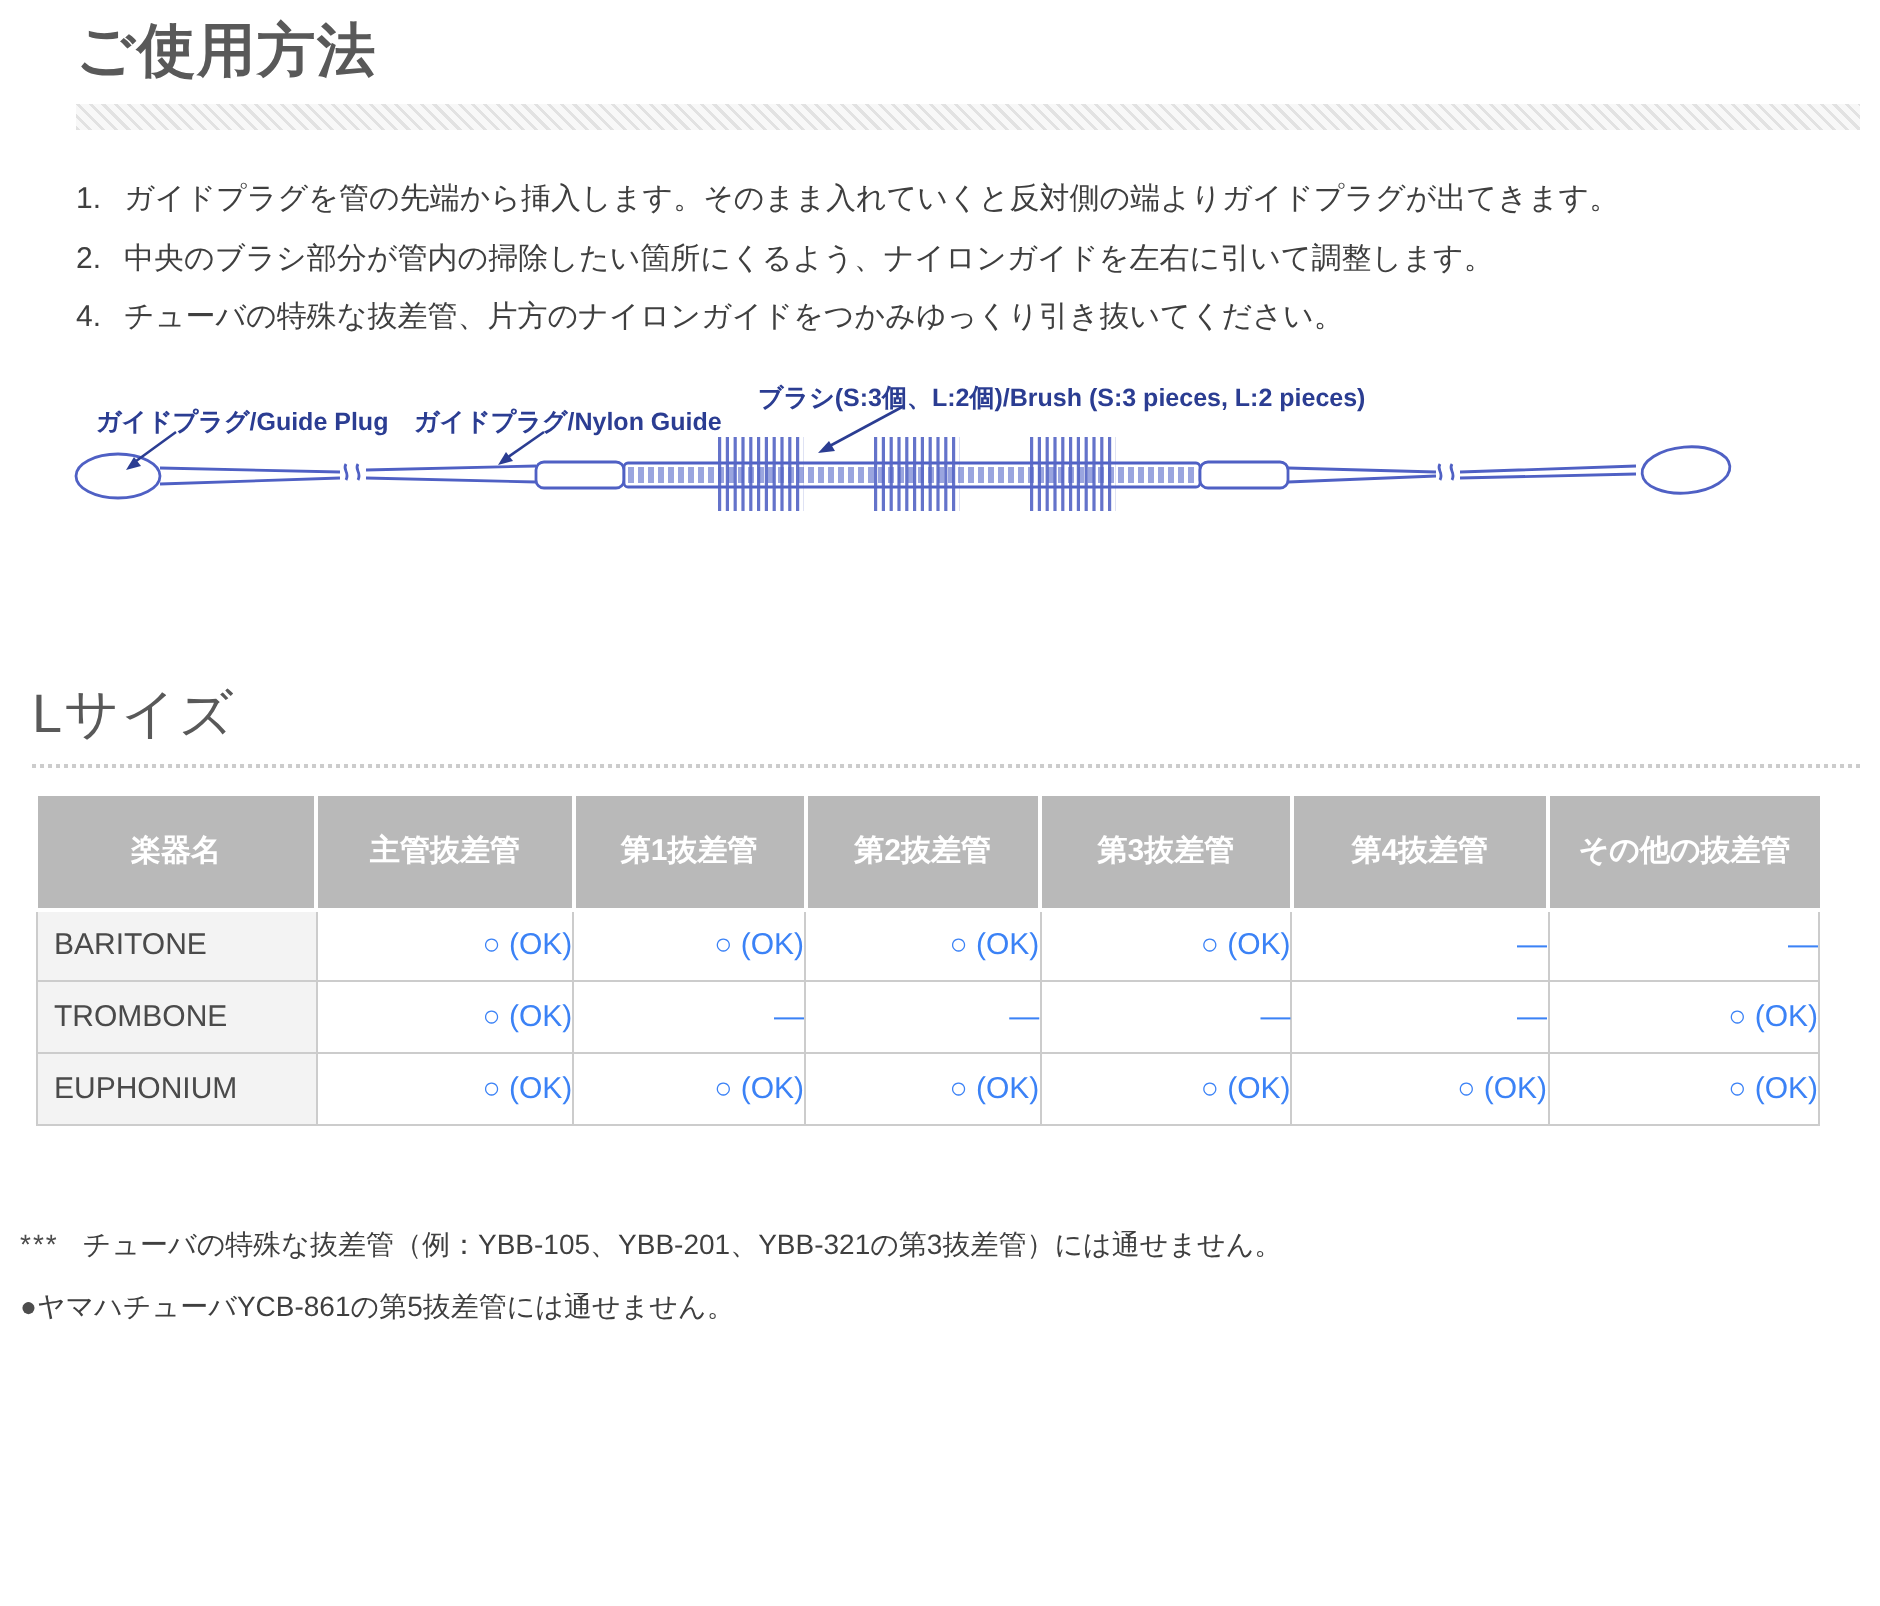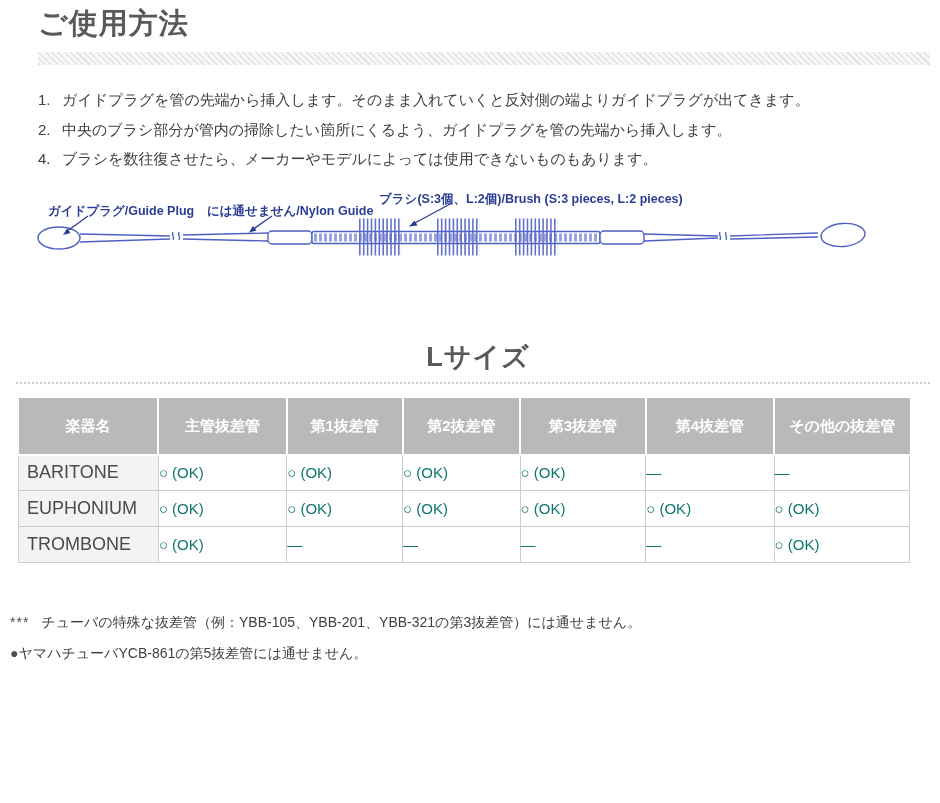--- a/index.html
+++ b/index.html
@@ -7,21 +7,21 @@
   body {
     width:940px; height:803px; overflow:hidden;
     font-family:"Liberation Sans","DejaVu Sans",sans-serif;
     color:var(--body-text,#3f3f3f);
   }
   .page { position:relative; width:940px; height:803px; }
 
   h1.usage-title {
     margin:8px 0 0 38px;
     font-size:29px; line-height:36px; font-weight:bold;
-    color:var(--heading,#595959); letter-spacing:1px;font-family:Liberation Mono, monospace;
+    color:var(--heading,#595959); letter-spacing:1px;
   }
   .hatch-band {
     margin:8px 10px 0 38px; height:13px;
     background:repeating-linear-gradient(45deg,#e2e2e2 0px,#e2e2e2 1.5px,#f8f8f8 1.5px,#f8f8f8 4.5px);
   }
 
   ol.steps { margin:20px 0 0 38px; list-style:none; }
   ol.steps li { line-height:29.5px; font-size:15px; color:var(--body-text,#3f3f3f); }
   ol.steps .num { display:inline-block; width:24px; }
 
@@ -33,71 +33,71 @@
   .diagram svg { position:absolute; left:0; top:0; }
   .ds  { stroke:var(--diagram-stroke,#4f60c4); stroke-width:1.4; fill:none; }
   .dsf { stroke:var(--diagram-stroke,#4f60c4); stroke-width:1.4; fill:#ffffff; }
   .coil { stroke:var(--coil-color,#9aa5df); stroke-width:8; stroke-dasharray:3 2; fill:none; }
   .brush { stroke:var(--brush-color,#5767c5); stroke-width:37; stroke-dasharray:1.6 2.3; fill:none; opacity:.92; }
   .arr { stroke:var(--diagram-label,#2b3d92); stroke-width:1.3; fill:none; }
   .arrhead { fill:var(--diagram-label,#2b3d92); stroke:none; }
 
   h2.size-title {
     margin:55px 0 0 16px;
-    font-size:27px; line-height:34px; font-weight:bold;
-    color:var(--heading,#595959); letter-spacing:1px;text-align:center;
+    font-size:27px; line-height:34px; font-weight:normal;
+    color:var(--heading,#595959); letter-spacing:1px;
   }
   .dotted-rule { margin:8px 10px 0 16px; border-top:2px dotted #cccccc; height:0; }
 
   table.compat {
     margin:14px 18px 0 18px; width:892px;
     border-collapse:collapse; table-layout:fixed;
     font-size:15px;
   }
   table.compat thead th {
     background:var(--table-header-bg,#b9b9b9);
     color:var(--table-header-text,#ffffff);
     font-weight:bold; height:57px; vertical-align:middle; text-align:center;
     border:2px solid #ffffff; line-height:20px; padding:0 4px;
   }
   table.compat thead th:first-child { border-left:none; }
   table.compat thead th:last-child  { border-right:none; }
   table.compat thead th { border-top:none; }
   table.compat tbody th.rowlabel {
     background:var(--table-row-label-bg,#f3f3f3);
     color:#4a4a4a; font-weight:normal; text-align:left; padding-left:8px;
-    border:1px solid var(--table-border,#cccccc); height:36px; font-size:18px;
+    border:1px solid var(--table-border,#cccccc); height:36px; font-size:15px;
   }
   table.compat tbody td {
     border:1px solid var(--table-border,#cccccc);
-    text-align:left; height:36px; color:#0f766e; font-size:15px;
+    text-align:right; height:36px; color:#3b82f6; font-size:15px;
   }
 
   .notes { margin:44px 0 0 10px; }
   .notes p { line-height:31px; font-size:14px; color:var(--note-text,#3f3f3f); }
   .notes .prefix { color:#4d4d4d; }
   .notes .prefix.ast { margin-right:12px; letter-spacing:1px; }
 </style>
 </head>
 <body>
 
 <div class="page">
 
   <h1 class="usage-title">ご使用方法</h1>
   <div class="hatch-band"></div>
 
   <ol class="steps">
       <li><span class="num">1.</span><span class="txt">ガイドプラグを管の先端から挿入します。そのまま入れていくと反対側の端よりガイドプラグが出てきます。</span></li>
-      <li><span class="num">2.</span><span class="txt">中央のブラシ部分が管内の掃除したい箇所にくるよう、ガイドプラグを管の先端から挿入します。</span></li>
-      <li><span class="num">4.</span><span class="txt">ブラシを数往復させたら、メーカーやモデルによっては使用できないものもあります。</span></li>
+      <li><span class="num">2.</span><span class="txt">中央のブラシ部分が管内の掃除したい箇所にくるよう、ナイロンガイドを左右に引いて調整します。</span></li>
+      <li><span class="num">4.</span><span class="txt">チューバの特殊な抜差管、片方のナイロンガイドをつかみゆっくり引き抜いてください。</span></li>
     </ol>
 
   <div class="diagram">
     <span class="dlabel" style="left:48px;top:18px">ガイドプラグ/Guide Plug</span>
-    <span class="dlabel" style="left:207px;top:18px">には通せません/Nylon Guide</span>
+    <span class="dlabel" style="left:207px;top:18px">ガイドプラグ/Nylon Guide</span>
     <span class="dlabel" style="left:379px;top:6px">ブラシ(S:3個、L:2個)/Brush (S:3 pieces, L:2 pieces)</span>
 
     <svg width="940" height="100" viewBox="0 0 940 100">
 
       <ellipse class="dsf" cx="59" cy="53" rx="21" ry="11"></ellipse>
 
       <path class="ds" d="M80 49 L170 51 M80 57 L170 54"></path>
       <path class="ds" d="M173 47 c-2 3 2 4 0 8 M179 47 c-2 3 2 4 0 8"></path>
       <path class="ds" d="M183 50 L268 48 M183 54 L268 56"></path>
 
@@ -155,35 +155,35 @@
         <tr>
           <th class="rowlabel">BARITONE</th>
           <td>○ (OK)</td>
           <td>○ (OK)</td>
           <td>○ (OK)</td>
           <td>○ (OK)</td>
           <td>—</td>
           <td>—</td>
         </tr>
         <tr>
+          <th class="rowlabel">TROMBONE</th>
+          <td>○ (OK)</td>
+          <td>—</td>
+          <td>—</td>
+          <td>—</td>
+          <td>—</td>
+          <td>○ (OK)</td>
+        </tr>
+        <tr>
           <th class="rowlabel">EUPHONIUM</th>
           <td>○ (OK)</td>
           <td>○ (OK)</td>
           <td>○ (OK)</td>
           <td>○ (OK)</td>
           <td>○ (OK)</td>
-          <td>○ (OK)</td>
-        </tr>
-        <tr>
-          <th class="rowlabel">TROMBONE</th>
-          <td>○ (OK)</td>
-          <td>—</td>
-          <td>—</td>
-          <td>—</td>
-          <td>—</td>
           <td>○ (OK)</td>
         </tr>
       </tbody>
   </table>
 
   <div class="notes">
       <p><span class="prefix ast">***</span><span>チューバの特殊な抜差管（例：YBB-105、YBB-201、YBB-321の第3抜差管）には通せません。</span></p>
       <p><span class="prefix">●</span><span>ヤマハチューバYCB-861の第5抜差管には通せません。</span></p>
     </div>
 

